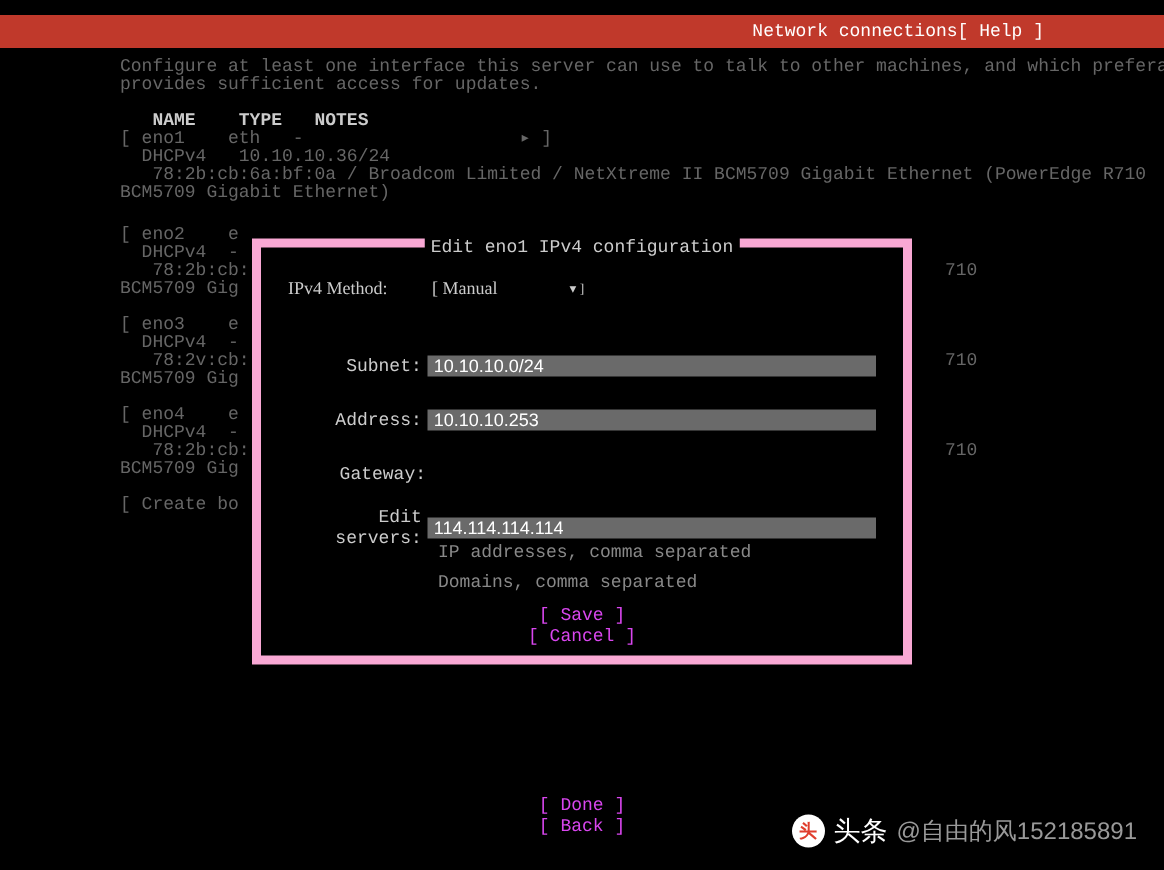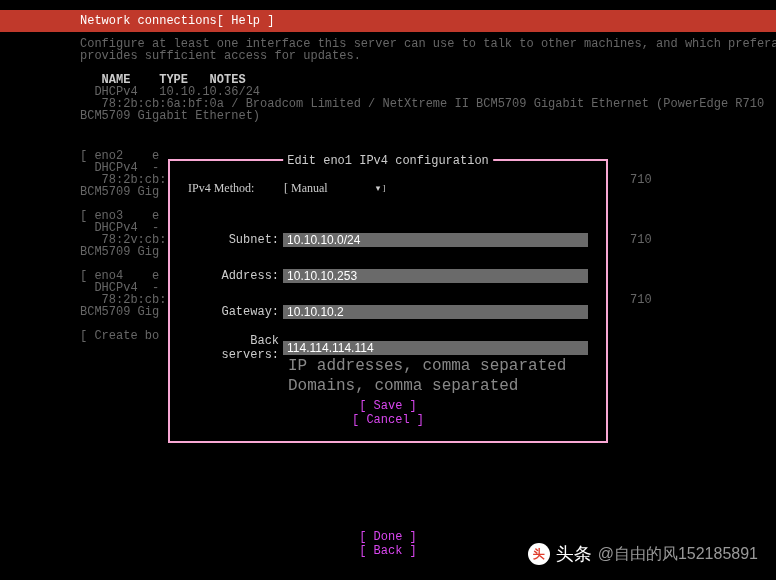--- a/index.html
+++ b/index.html
@@ -12,21 +12,21 @@
   height:580px;
   overflow:hidden;
   position:relative;
 }
 .titlebar{
   background:#c0392b;
   color:#fff;
   height:22px;
   line-height:22px;
   display:flex;
-  justify-content:flex-start;
+  justify-content:flex-end;
   padding:0 80px 0 80px;
   margin-top:10px;
 }
 .content{
   padding:6px 38px 0 80px;
   line-height:12px;
 }
 .line{white-space:pre;height:12px;}
 .dim{color:#666;}
 .white{color:#ccc;font-weight:bold;}
@@ -37,21 +37,21 @@
   white-space:pre;
   height:12px;
   color:#666;
 }
 .modal{
   position:absolute;
   left:168px;
   top:159px;
   width:440px;
   height:284px;
-  border:2px solid #f9a8d4;
+  border:6px solid #f9a8d4;
   background:#000;
 }
 .modal-title{
   position:absolute;
   top:-7px;
   left:50%;
   transform:translateX(-50%);
   background:#000;
   padding:0 4px;
   color:#ccc;
@@ -89,21 +89,21 @@
   width:308px;
   font-family:Liberation Sans, sans-serif;
   font-size:12px;
   padding:0 4px;
   border:none;
   outline:none;
   line-height:14px;
 }
 .hint{
   color:#888;
-  font-size:16px;
+  font-size:12px;
   margin-left:100px;
   margin-top:-2px;
   margin-bottom:10px;
   height:12px;
   font-family:Liberation Mono, monospace;
 }
 .buttons{
   text-align:center;
   margin-top:6px;
   color:#ccc;
@@ -147,20 +147,21 @@
 <div class="titlebar">
   <span>Network connections</span>
   <span>[ Help ]</span>
 </div>
 
 <div class="content">
   <div class="line dim" id="intro0">Configure at least one interface this server can use to talk to other machines, and which preferably</div>
   <div class="line dim" id="intro1">provides sufficient access for updates.</div>
   <div class="line" style="height:12px;"></div>
   <div class="line white">   NAME    TYPE   NOTES</div>
+  <div class="line dim">[ eno1    eth   -                    ▸ ]</div>
   <div class="line dim">  DHCPv4   10.10.10.36/24</div>
   <div class="line dim" id="mac0">   78:2b:cb:6a:bf:0a / Broadcom Limited / NetXtreme II BCM5709 Gigabit Ethernet (PowerEdge R710</div>
   <div class="line dim" id="mac1">BCM5709 Gigabit Ethernet)</div>
 </div>
 
 <div id="bgArea">
     <div class="bg-row" style="top: 149px;">[ eno2    e</div>
     <div class="bg-row" style="top: 161px;">  DHCPv4  -</div>
     <div class="bg-row" style="top: 173px;">   78:2b:cb:</div>
     <div class="bg-row" style="top: 173px;"></div>
@@ -199,26 +200,25 @@
     <div class="hint" style="visibility:hidden;height:22px;">.</div>
 
     <div class="row" style="margin-top:-12px;">
       <span class="label">Address:</span>
       <input class="input" value="10.10.10.253" style="">
     </div>
     <div class="hint" style="visibility:hidden;height:22px;">.</div>
 
     <div class="row" style="margin-top:-12px;">
       <span class="label">Gateway:</span>
-      <input class="input" value="10.10.10.2" style="">
     </div>
     <div class="hint" style="visibility:hidden;height:22px;">.</div>
 
     <div class="row" style="margin-top:-12px;">
-      <span class="label">Back servers:</span>
+      <span class="label">Edit servers:</span>
       <input class="input" value="114.114.114.114" style="">
     </div>
     <div class="hint">IP addresses, comma separated</div>
 
     <div class="hint">Domains, comma separated</div>
 
     <div class="buttons">
       <div class="btn">[ Save      ]</div><br>
       <div class="btn">[ Cancel    ]</div>
     </div>

